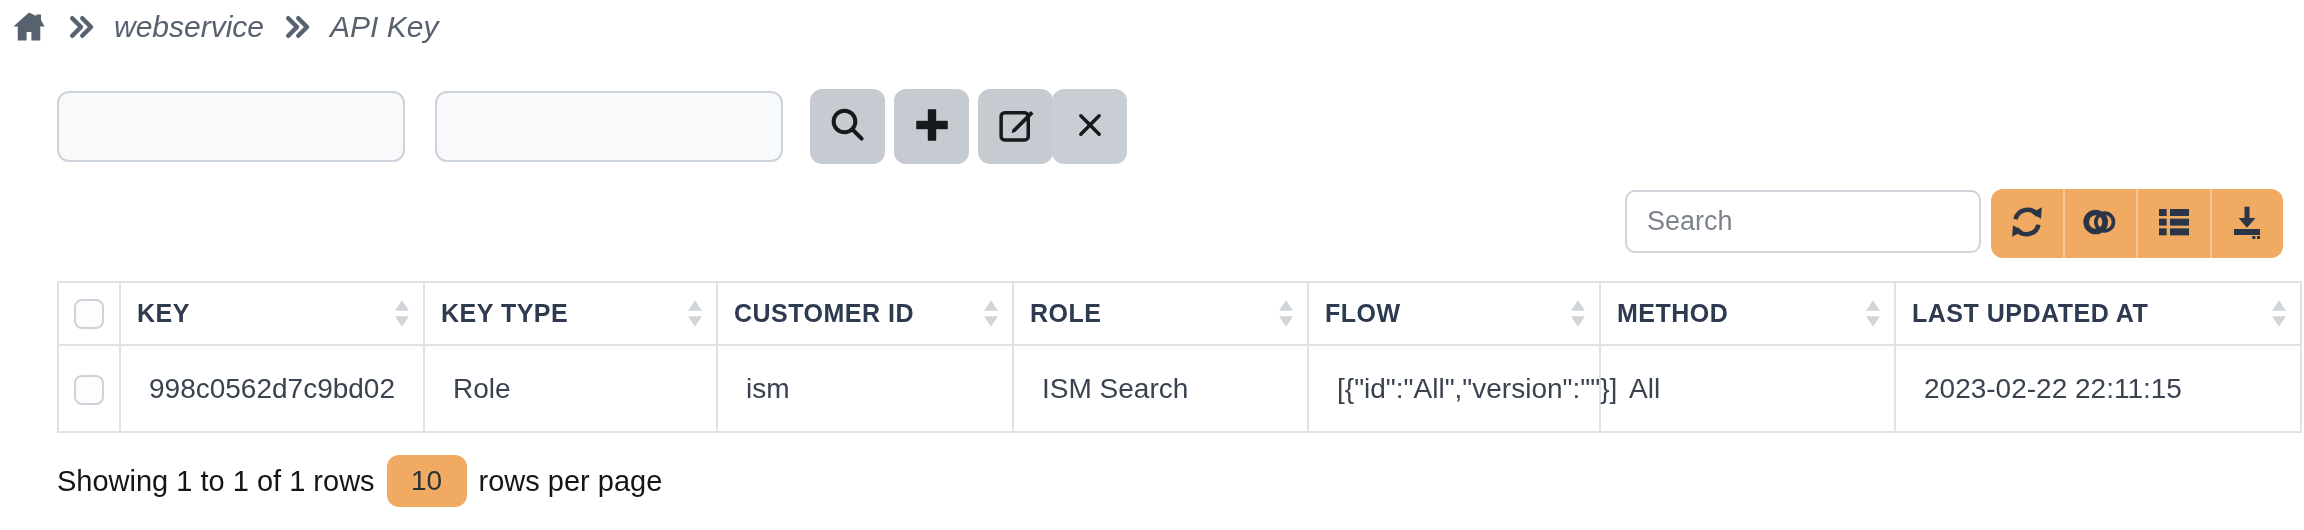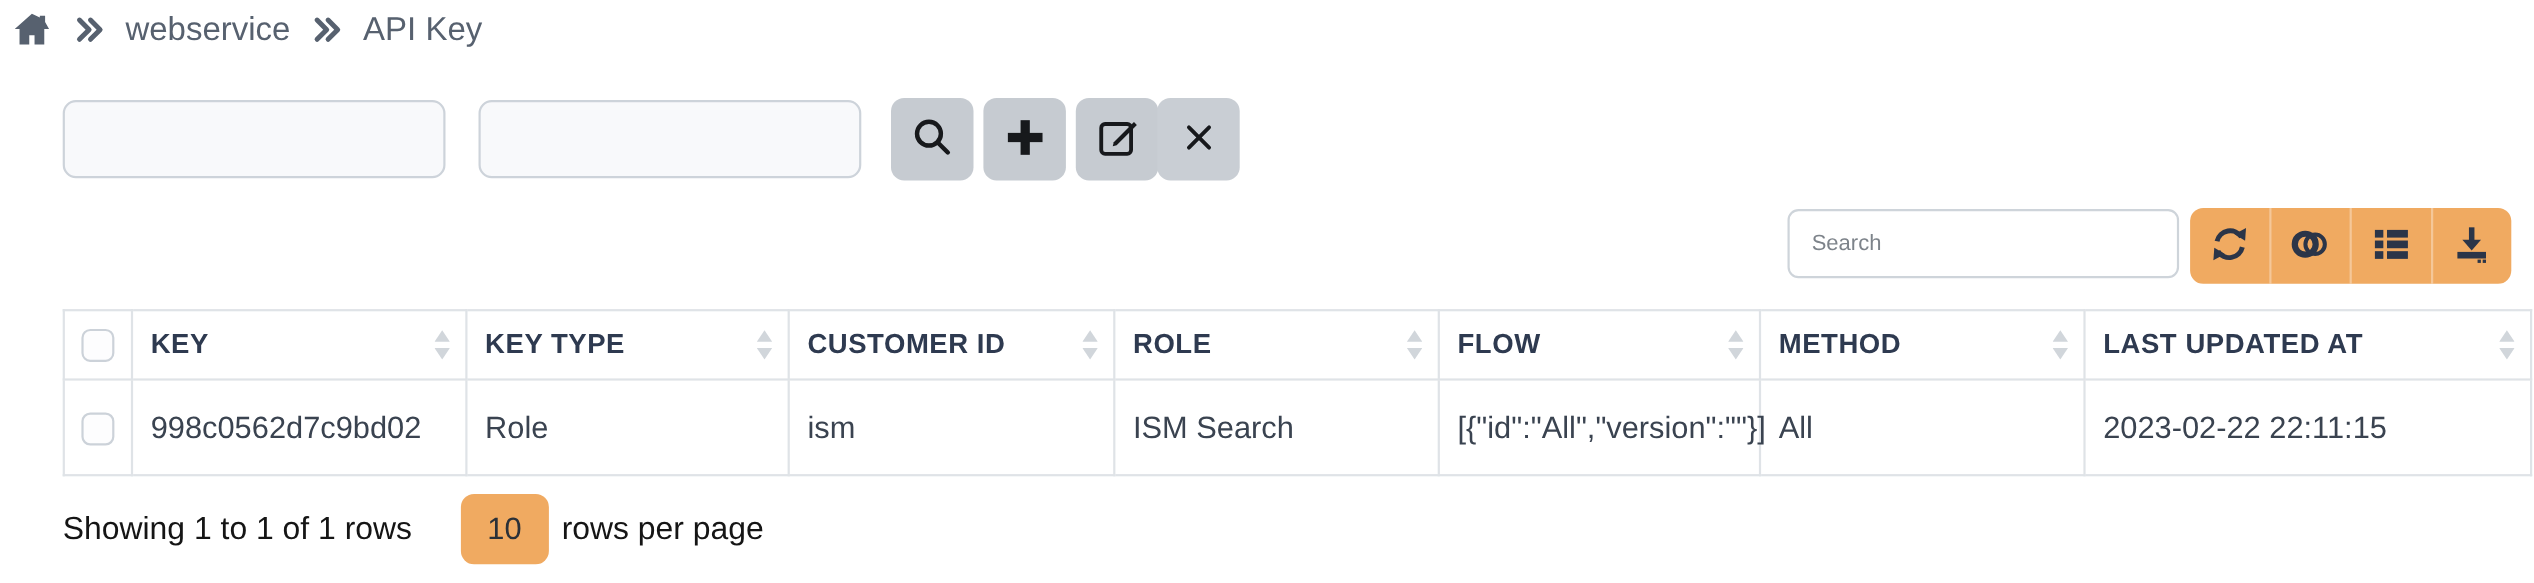--- a/index.html
+++ b/index.html
@@ -2,71 +2,71 @@
 <html><head>
 <meta charset="utf-8">
 <style>
   * { margin: 0; padding: 0; box-sizing: border-box; }
   html, body { width: 2304px; height: 530px; background: #ffffff; overflow: hidden;
     font-family: "Liberation Sans", sans-serif; }
   .page { position: relative; width: 2304px; height: 530px; }
 
   
   .breadcrumb { position: absolute; left: 10px; top: 6px; height: 42px;
-    display: flex; align-items: center; gap: 18px; color: #57616f; }
+    display: flex; align-items: center; gap: 18px; color: #57616f; font-style: italic; }
   .crumb { font-size: 30px; color: #57616f; }
   .bc-sep svg, .bc-home svg { display: block; }
 
   
   .filter-input { position: absolute; top: 91px; width: 348px; height: 71px;
     border: 2px solid #cdd3da; border-radius: 12px; background: #f8f9fb;
     font-size: 28px; color: #3a4350; padding: 0 18px; outline: none; }
   .fi-1 { left: 57px; }
   .fi-2 { left: 435px; }
   .gray-btn { position: absolute; top: 89px; width: 75px; height: 75px;
     border: none; border-radius: 12px; background: #c6cbd1; cursor: pointer;
     display: flex; align-items: center; justify-content: center; }
   .gb-1 { left: 810px; } .gb-2 { left: 894px; } .gb-3 { left: 978px; } .gb-4 { left: 1052px; background:#c9ced4; }
 
   
   .search-input { position: absolute; left: 1625px; top: 190px; width: 356px; height: 63px;
     border: 2px solid #ced4da; border-radius: 10px; background: #ffffff;
-    font-size: 20px; color: #3a4350; padding: 0 20px; outline: none; }
+    font-size: 27px; color: #3a4350; padding: 0 20px; outline: none; }
   .search-input::placeholder { color: #7d838a; }
   .btn-group { position: absolute; left: 1991px; top: 189px; width: 292px; height: 69px;
     background: #f0aa61; border-radius: 12px; overflow: hidden;
     display: flex; }
   .orange-btn { flex: 1 1 0; border: none; background: transparent; cursor: pointer;
     display: flex; align-items: center; justify-content: center; }
   .orange-btn + .orange-btn { border-left: 2px solid rgba(255,255,255,0.35); }
 
   
   table { position: absolute; left: 57px; top: 281px; width: 2243px;
     border-collapse: collapse; table-layout: fixed; }
   th, td { border: 2px solid #dfe3e7; }
   thead tr { height: 63px; }
   tbody tr { height: 87px; background: #ffffff; }
   th { text-align: center; }
   .th-inner { display: flex; align-items: center; justify-content: space-between;
     padding: 0 14px 0 16px; font-size: 25px; font-weight: 700; color: #2e3a50;
     letter-spacing: 0.5px; }
-  td { font-size: 28px; color: #3a4350; padding-left: 16px; }
+  td { font-size: 28px; color: #3a4350; padding-left: 28px; }
   .cb-cell { text-align: center; padding-left: 0; }
   .sort-icon { width: 14px; height: 27px; fill: #d1d6db; flex: 0 0 auto; }
   .cb { appearance: none; -webkit-appearance: none; width: 30px; height: 30px;
     border: 2px solid #ccd2d9; border-radius: 8px; background: #fdfdfe;
     vertical-align: middle; cursor: pointer; }
 
   
   .footer { position: absolute; left: 57px; top: 447px; height: 68px;
     display: flex; align-items: center; gap: 12px; }
   .footer-text { font-size: 29px; color: #151515; }
-  .page-size-btn { width: 80px; height: 64px; border: none; border-radius: 12px;
+  .page-size-btn { width: 80px; height: 52px; border: none; border-radius: 12px;
     background: #f0aa61; font-size: 28px; color: #2b3138; cursor: pointer;
-    font-family: "Liberation Sans", sans-serif; margin-left: 32px; }
+    font-family: "Liberation Sans", sans-serif; }
 
   .icon-dark { stroke: #17191c; }
   .icon-navy { fill: #2b3548; }
 </style>
 </head>
 <body>
 
 <div class="page">
 
   <nav class="breadcrumb">

